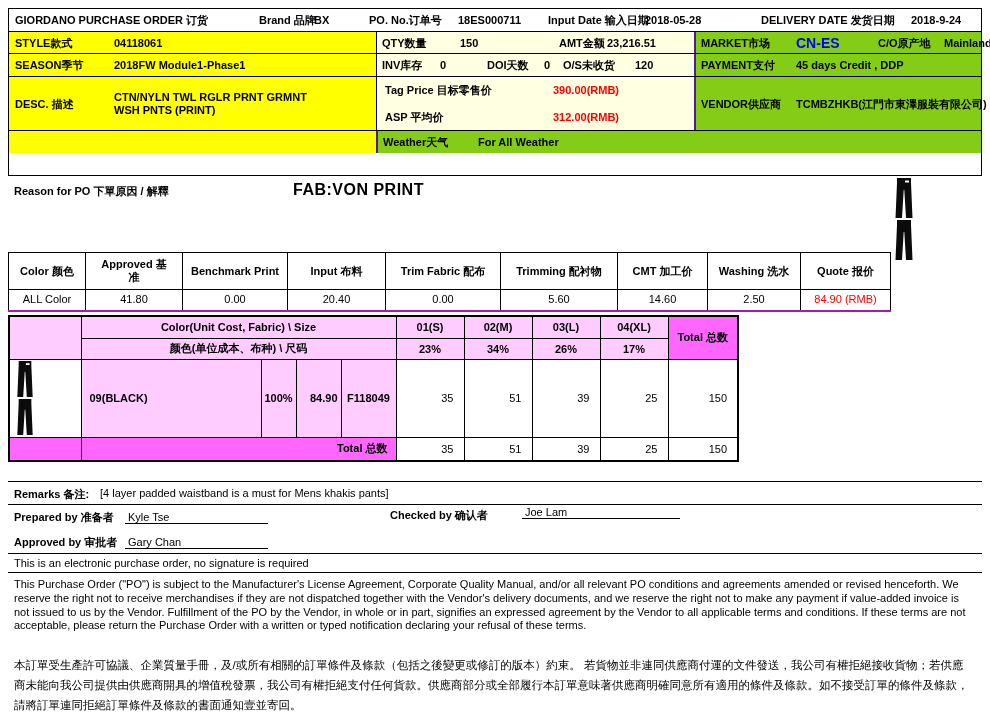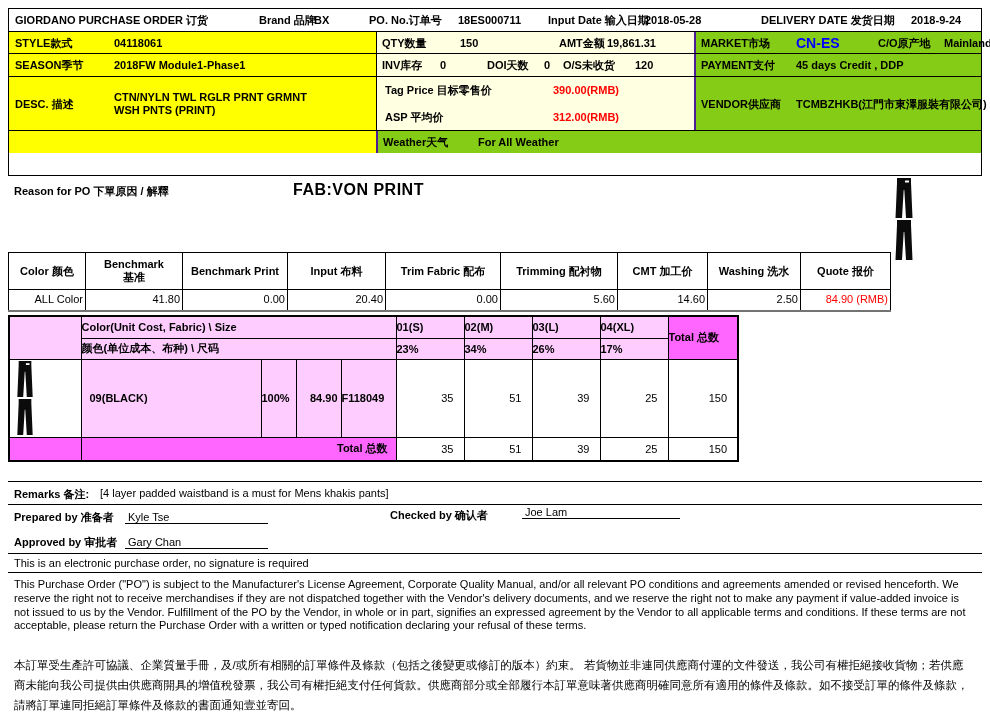--- a/index.html
+++ b/index.html
@@ -23,24 +23,24 @@
   .half.top{top:0}.half.bot{bottom:0}
   .wrapval{position:absolute;left:105px;top:50%;transform:translateY(-50%);width:212px;white-space:normal;line-height:13px;}
   
   .fabnote{position:absolute;left:293px;top:181px;font-size:16px;letter-spacing:0.5px;}
   
   .pants-stack{position:absolute;display:flex;flex-direction:column;align-items:center;}
   
   .cost-table{position:absolute;left:8px;top:252px;border-collapse:collapse;table-layout:fixed;}
   .cost-table td{border:1px solid #000;text-align:center;vertical-align:middle;font-size:11px;padding:0 2px;box-sizing:border-box;line-height:13px;}
   .cost-table .hd td{height:37px;font-weight:bold;}
-  .cost-table .vals td{height:21px;font-weight:normal;border-bottom:2px solid #737373;text-align:right;}
+  .cost-table .vals td{height:21px;font-weight:normal;border-bottom:2px solid #a21caf;}
   
   .size-table{position:absolute;left:8px;top:315px;border-collapse:collapse;table-layout:fixed;border:2px solid #000;}
-  .size-table td{border:1px solid #000;text-align:left;vertical-align:middle;font-size:11px;padding:0;box-sizing:border-box;}
+  .size-table td{border:1px solid #000;text-align:center;vertical-align:middle;font-size:11px;padding:0;box-sizing:border-box;}
   .pink{background:#FFCCFF;}
   .magenta{background:#FF66FF;}
   .tright{text-align:right !important;padding-right:10px !important;}
   .tleft{text-align:left !important;padding-left:8px !important;}
   .size-table .qty{font-weight:normal;}
   
   .rule{position:absolute;left:8px;width:974px;border-top:1px solid #000;}
   .sigline{position:absolute;border-bottom:1px solid #000;font-weight:normal;padding-left:3px;}
   .para{position:absolute;left:14px;width:956px;font-weight:normal;}
   .para.en{line-height:13.8px;font-size:11px;}
@@ -67,21 +67,21 @@
 
     <div class="frow fr1">
       <div class="cl">
         <span class="ab" style="left:6px">STYLE款式</span>
         <span class="ab" style="left:105px">04118061</span>
       </div>
       <div class="cm">
         <span class="ab" style="left:5px">QTY数量</span>
         <span class="ab" style="left:83px">150</span>
         <span class="ab" style="left:182px">AMT金额</span>
-        <span class="ab" style="left:230px">19,861.31</span>
+        <span class="ab" style="left:230px">23,216.51</span>
       </div>
       <div class="cr">
         <span class="ab" style="left:5px">MARKET市场</span>
         <span class="ab cnes" style="left:100px">CN-ES</span>
         <span class="ab" style="left:182px">C/O原产地</span>
         <span class="ab" style="left:248px">Mainland China</span>
       </div>
     </div>
 
     <div class="frow fr2">
@@ -155,21 +155,21 @@
         <col style="width:98px">
         <col style="width:115px">
       <col style="width:117px">
         <col style="width:90px">
         <col style="width:93px">
         <col style="width:90px">
     </colgroup>
     <tbody>
         <tr class="hd">
       <td>Color 颜色</td>
-      <td style="padding:0 12px">Benchmark 基准</td>
+      <td style="padding:0 12px">Approved 基准</td>
       <td>Benchmark Print</td>
       <td>Input 布料</td>
       <td>Trim Fabric 配布</td>
       <td>Trimming 配衬物</td>
       <td>CMT 加工价</td>
       <td>Washing 洗水</td>
       <td>Quote 报价</td>
     </tr>
     <tr class="vals">
       <td>ALL Color</td>

